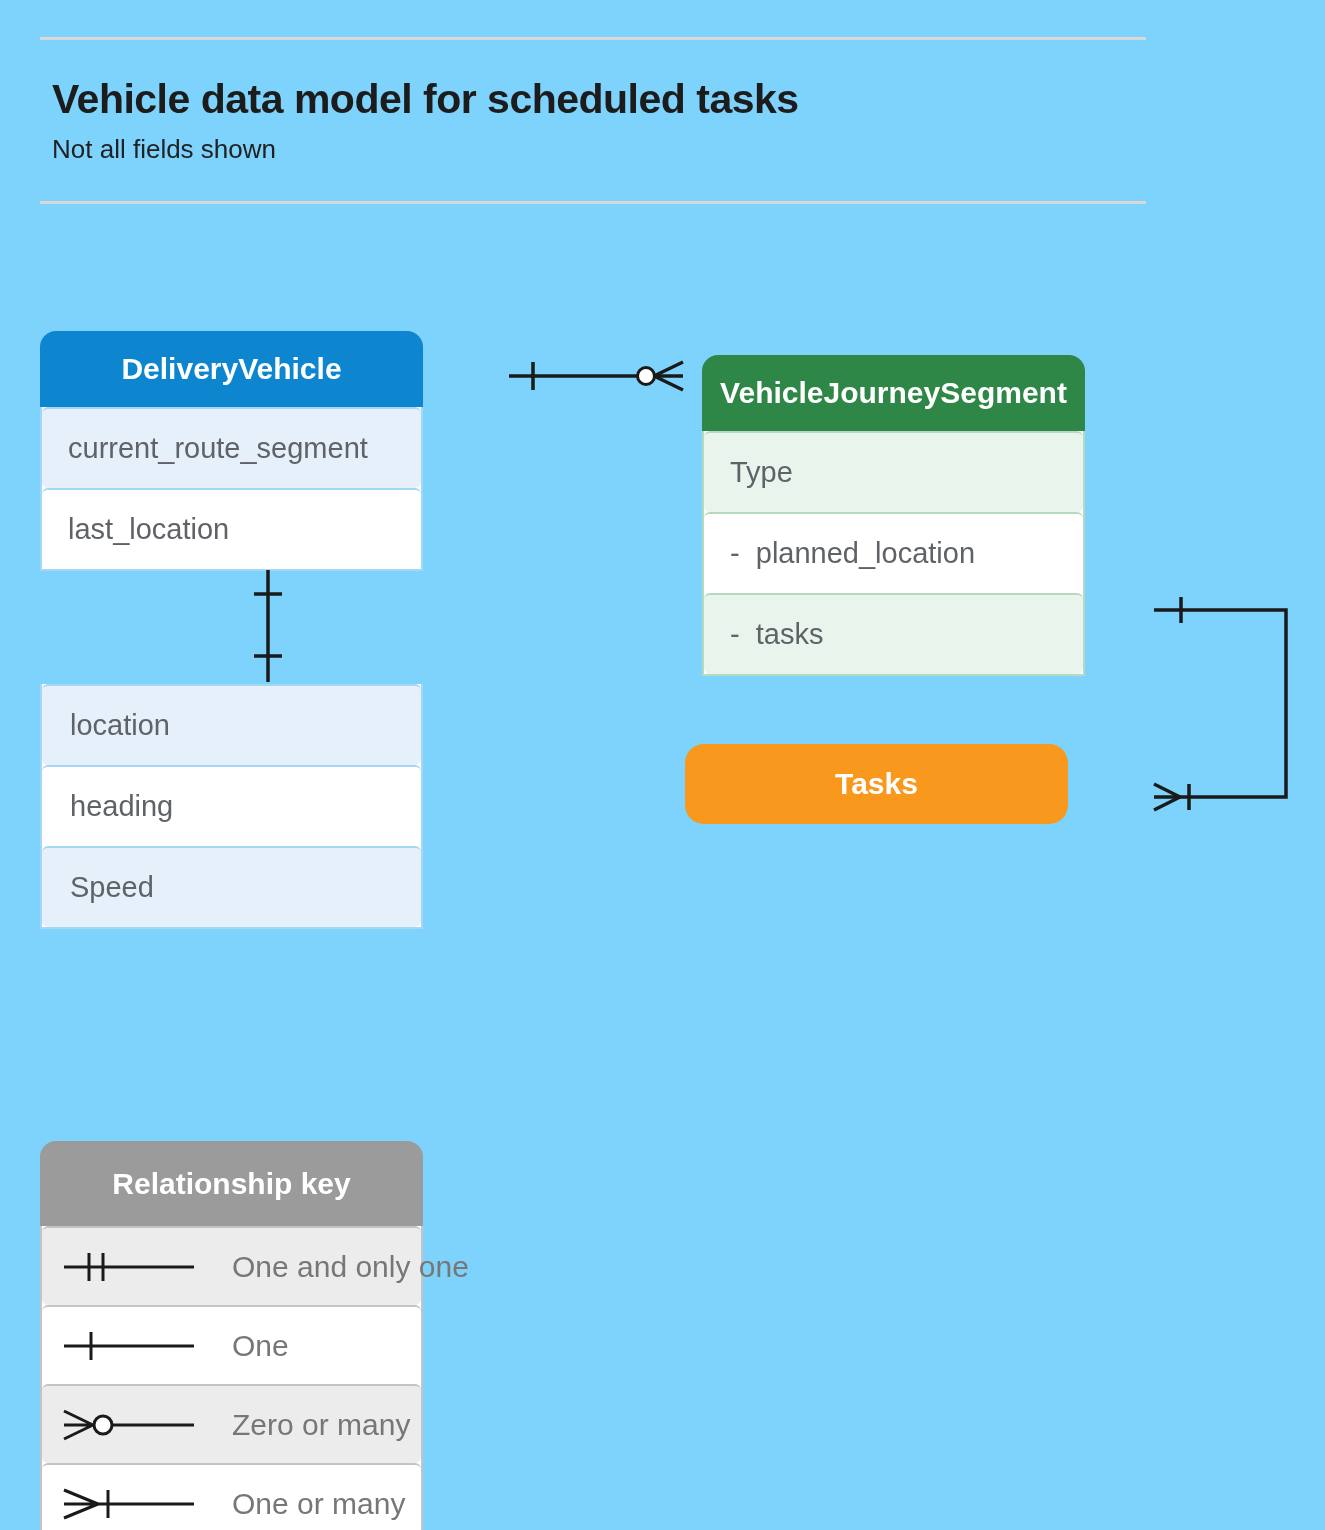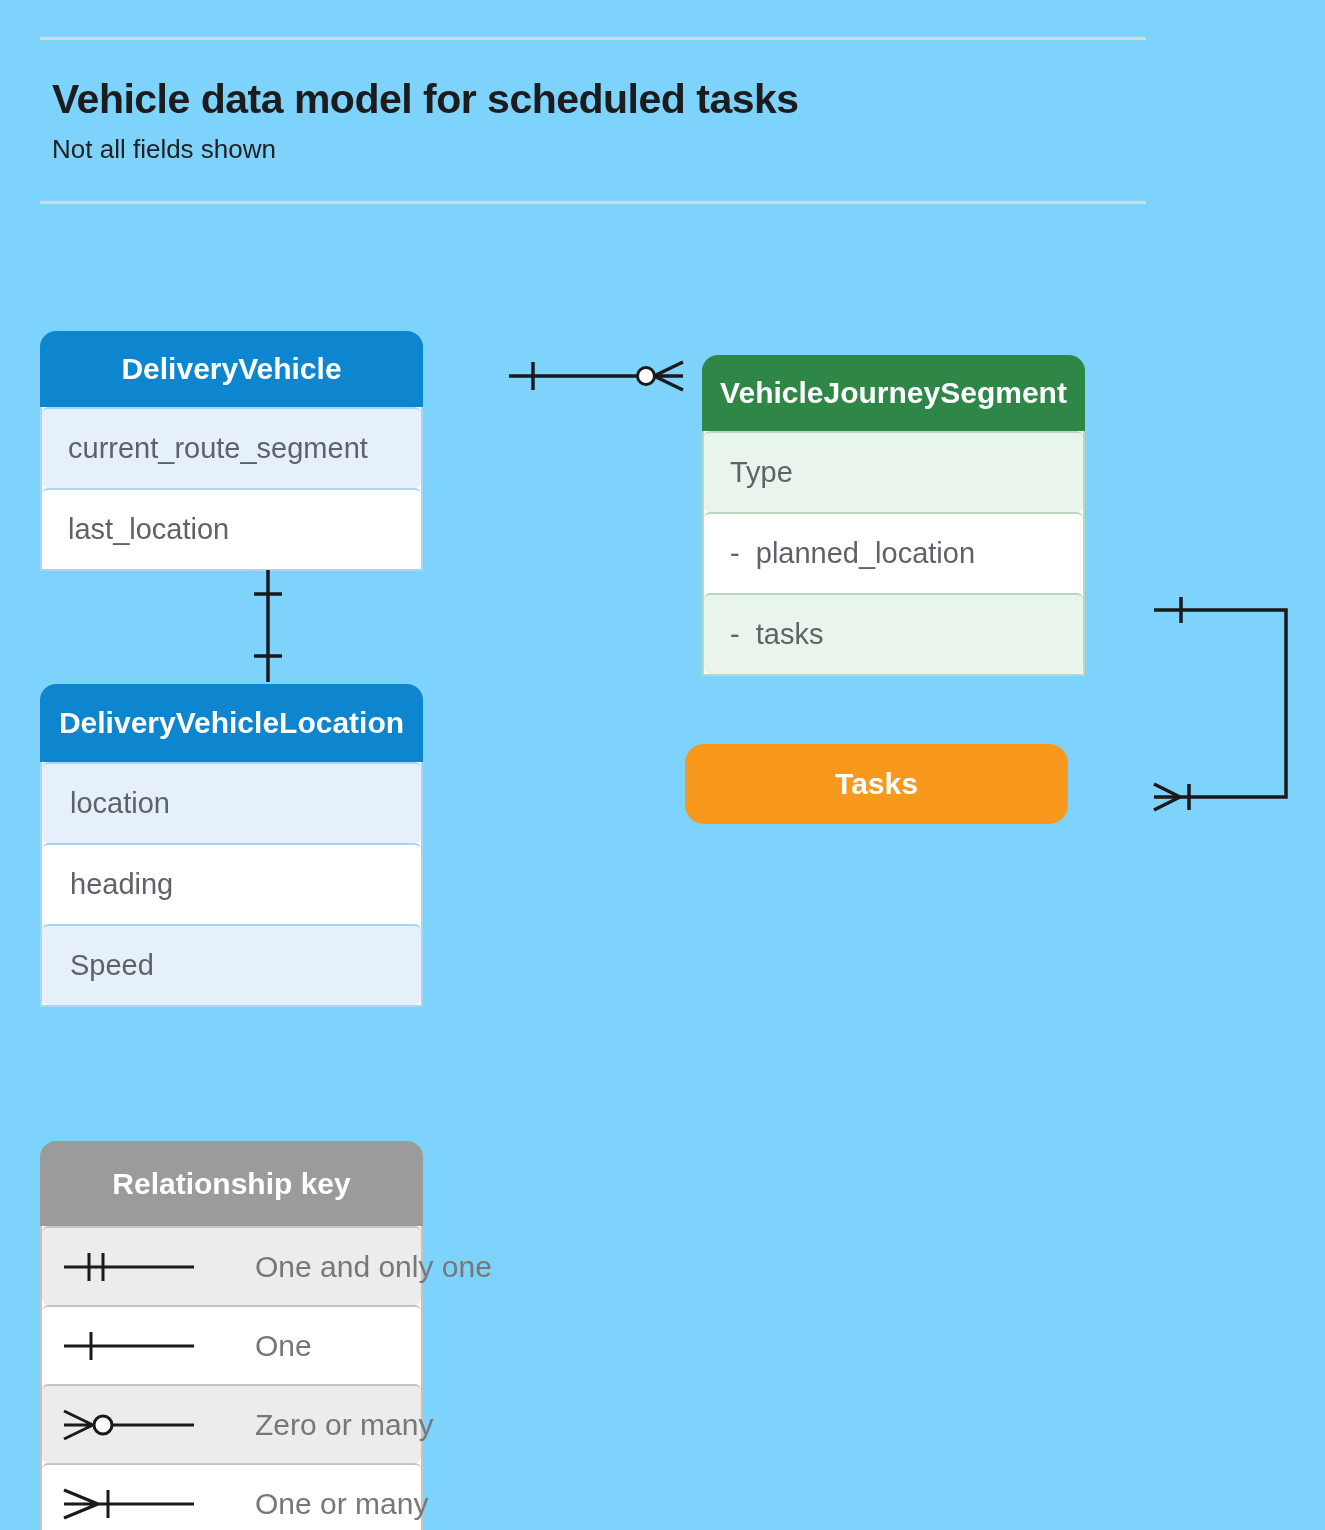--- a/index.html
+++ b/index.html
@@ -19,21 +19,21 @@
   .ent-row { border-top:2px solid var(--bd); display:flex; align-items:center; padding-left:26px; font-size:29px; color:#5f6368; white-space:pre; background:#ffffff;border-radius:6px; }
   .ent-row.alt { background:var(--row); }
   .ent-row.indent { padding-left:42px; }
 
   #e-dv { left:40px; top:331px; } #e-dv .ent-header { height:76px; } #e-dv .ent-row { height:79px; }
   #e-vjs { left:702px; top:331px;margin-top:24px; } #e-vjs .ent-header { height:76px; } #e-vjs .ent-row { height:79px; }
   #e-dvl { left:40px; top:684px; } #e-dvl .ent-header { height:78px; } #e-dvl .ent-row { height:79px;padding-left:28px; }
   #e-tasks { left:685px; top:744px; } #e-tasks .ent-header { height:80px;border-radius:19px; } #e-tasks .ent-row { height:78px; }
   #e-key { left:40px; top:1093px;margin-top:48px; } #e-key .ent-header { height:85px; } #e-key .ent-row { height:77px; padding-left:20px; }
 
-  #e-key .ent-row { color:#777777; font-size:30px;gap:23px; }
+  #e-key .ent-row { color:#777777; font-size:30px; }
   .key-symbol { width:150px; height:46px; flex:0 0 150px; margin-right:20px; }
   .key-symbol path, .key-symbol circle { stroke:#1a1a1a; stroke-width:3; fill:none; }
   .key-symbol circle { fill:#ffffff; }
 
   #connectors { position:absolute; left:0; top:0; width:1325px; height:1530px; pointer-events:none; }
   #connectors path { stroke:#1a1a1a; stroke-width:3.5; fill:none; }
   #connectors circle { stroke:#1a1a1a; stroke-width:3; fill:#ffffff; }
 </style>
 </head>
 <body>
@@ -56,21 +56,20 @@
   <div id="e-vjs" class="entity" style="--hdr: #2e8746; --row: #e9f4ec; --bd: #b6d9c0;">
     <div class="ent-header">VehicleJourneySegment</div>
     <div class="ent-body">
       <div class="ent-row alt">Type</div>
       <div class="ent-row">-  planned_location</div>
       <div class="ent-row alt">-  tasks</div>
     </div>
   </div>
 
   <div id="e-dvl" class="entity" style="--hdr: #0e86cf; --row: #e6f0fb; --bd: #a4d7f5;">
-    <div class="ent-header">DeliveryVehicleLocation</div>
     <div class="ent-body">
       <div class="ent-row alt">location</div>
       <div class="ent-row">heading</div>
       <div class="ent-row alt">Speed</div>
     </div>
   </div>
 
   <div id="e-tasks" class="entity" style="--hdr: #f8981d; --row: #fdf3e2; --bd: #f8c671;">
     <div class="ent-header">Tasks</div>
   </div>

